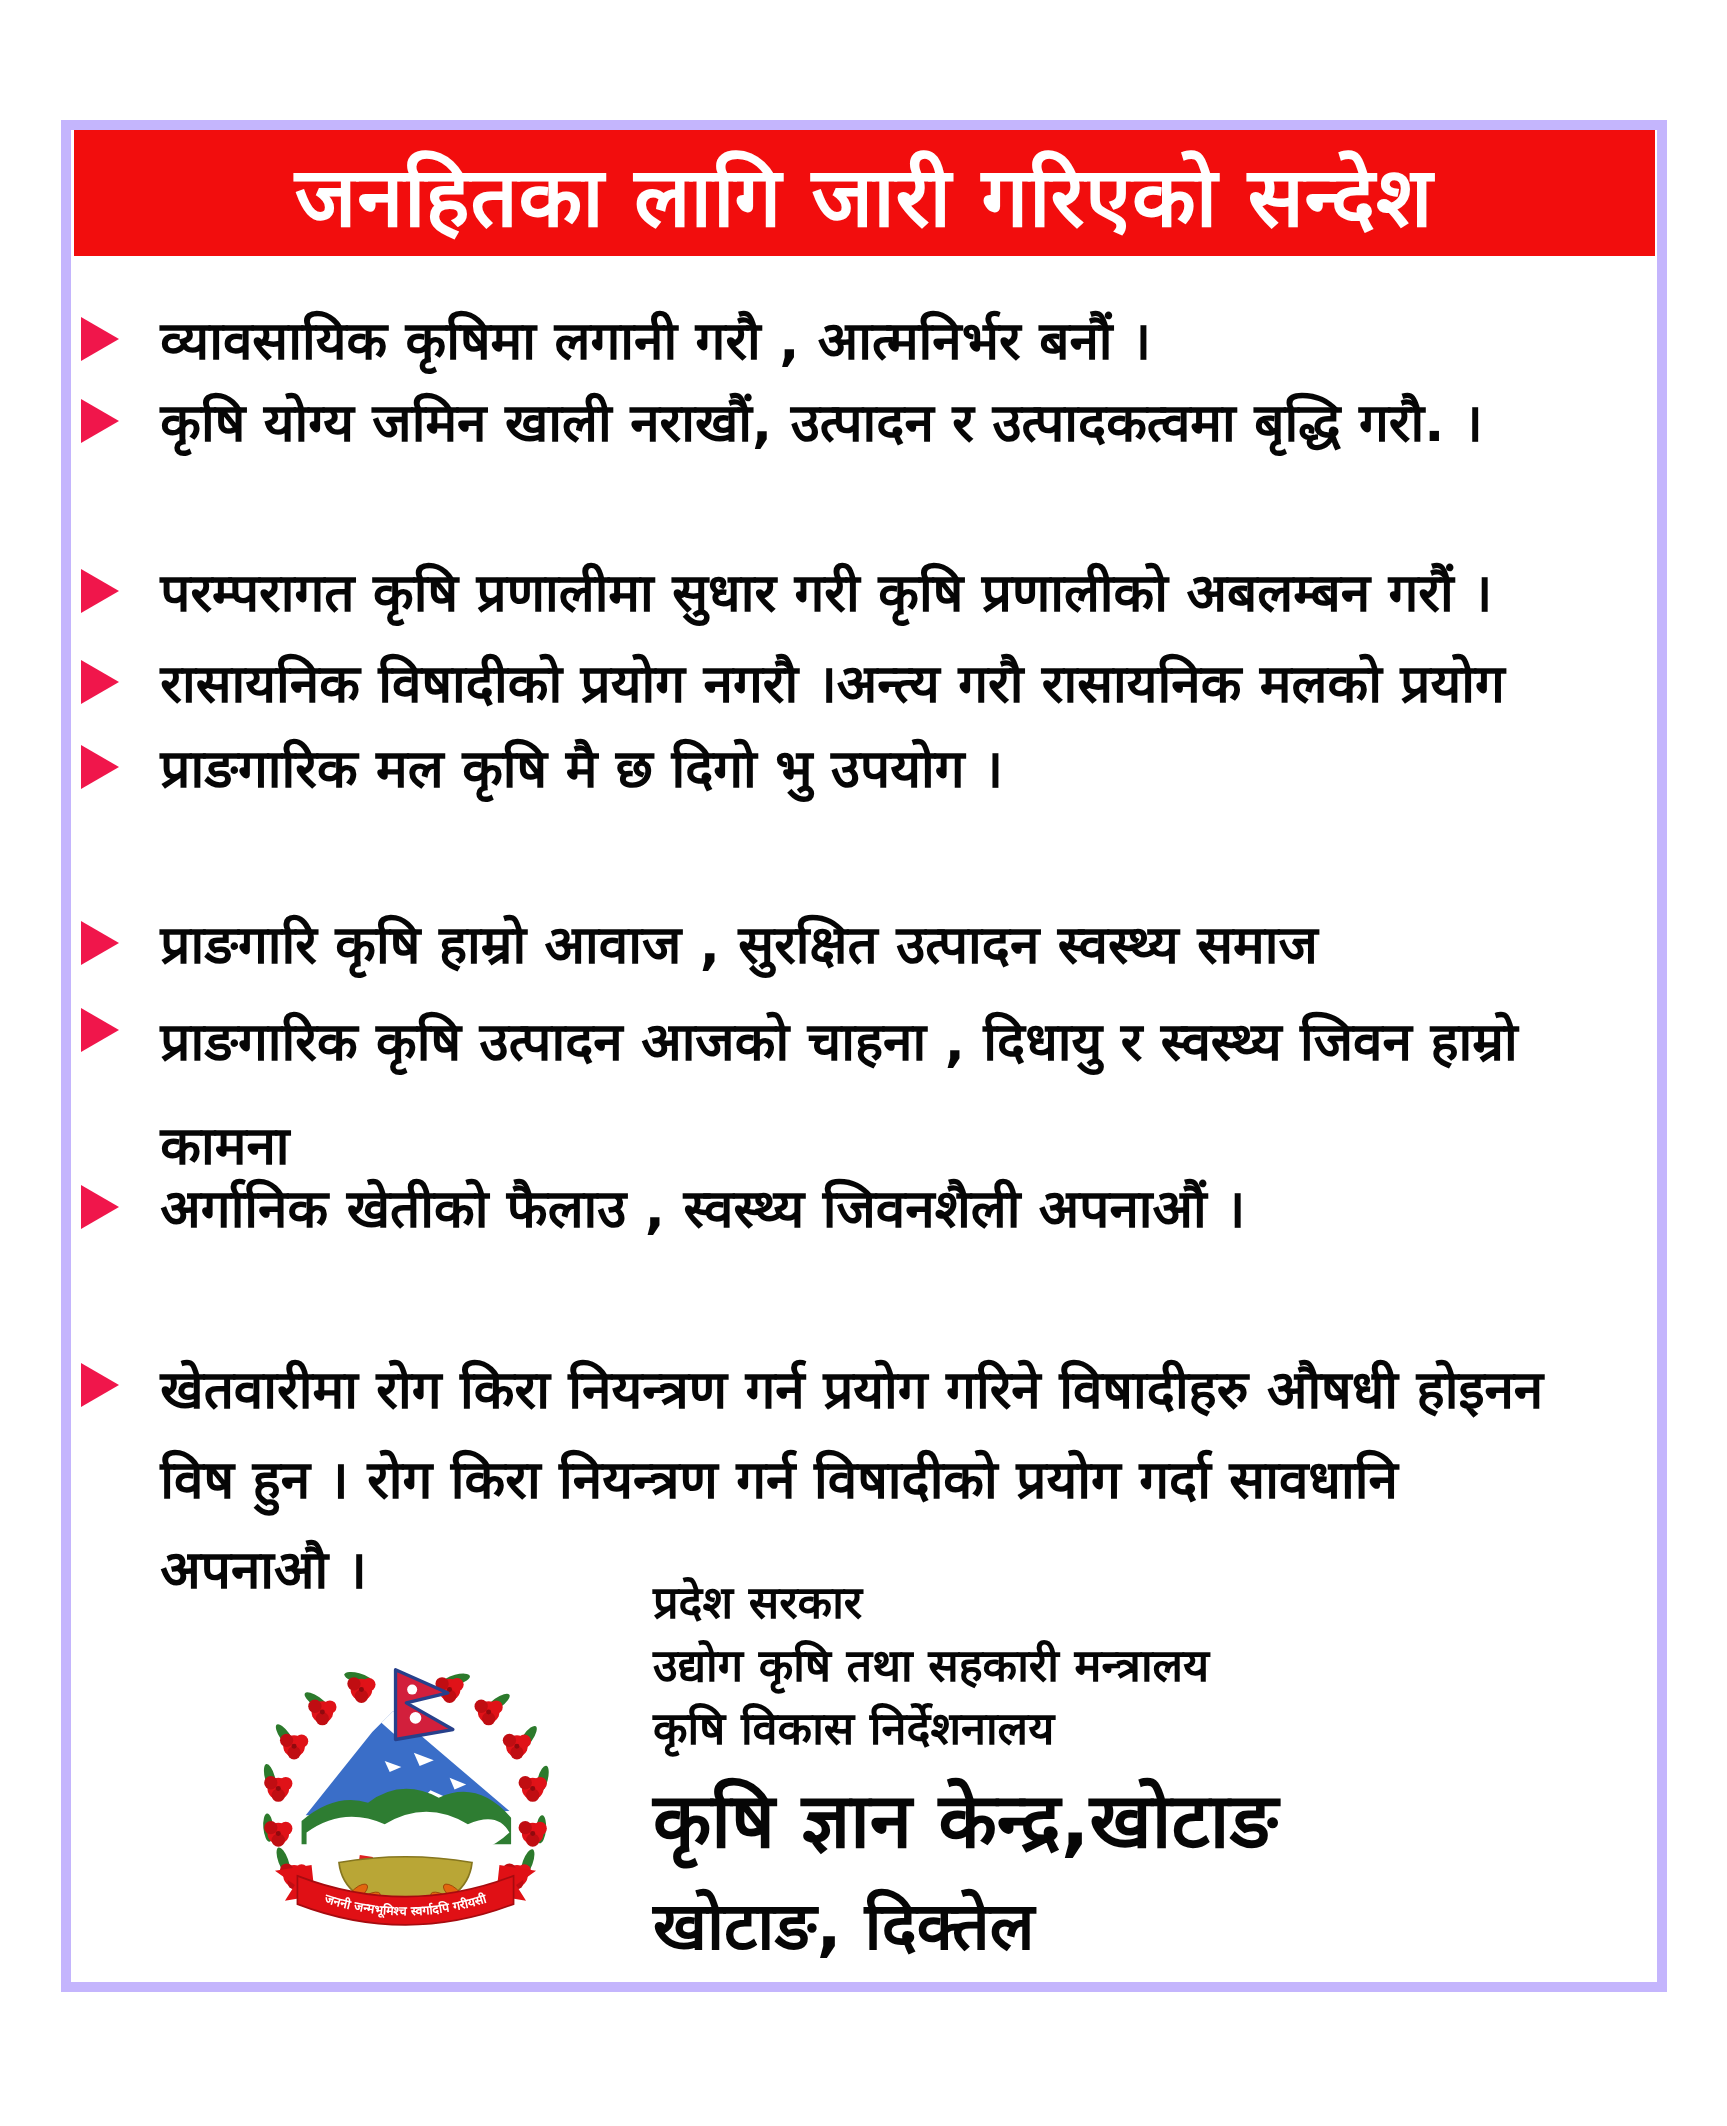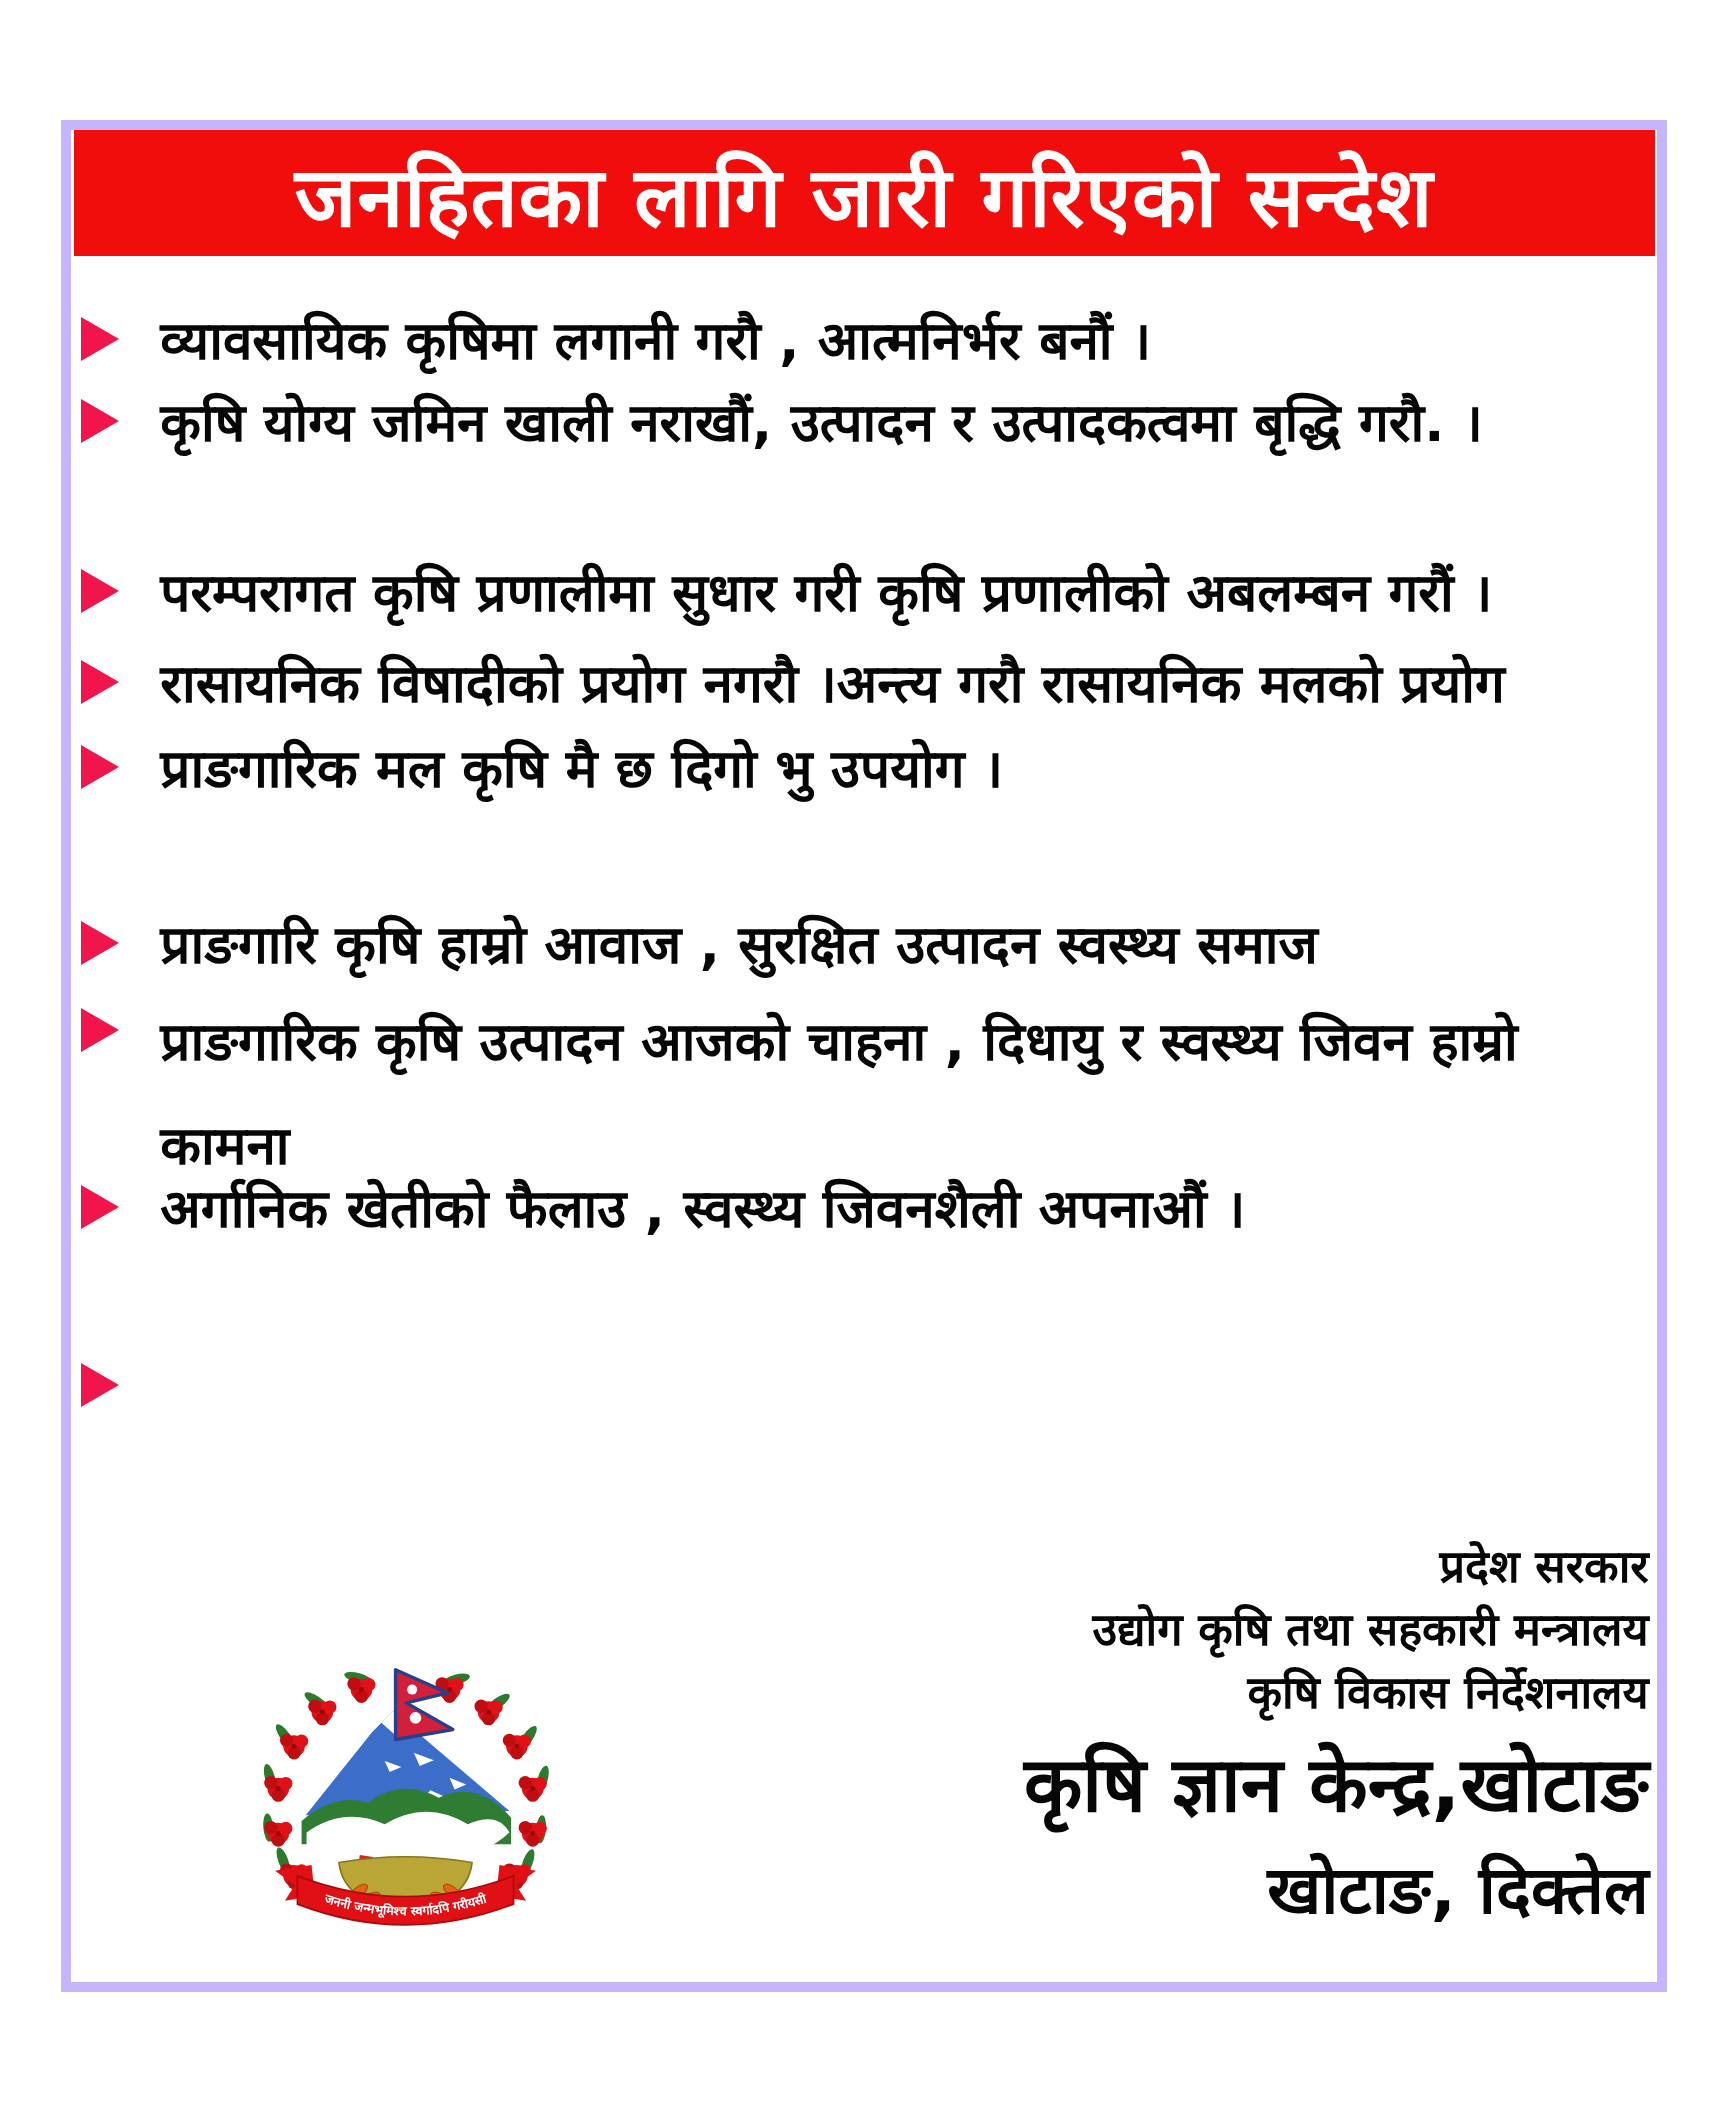--- a/index.html
+++ b/index.html
@@ -29,21 +29,21 @@
     width:0;height:0;flex:0 0 auto;margin-top:18.3px;margin-right:18.3px;
     border-top:22.4px solid transparent;border-bottom:22.4px solid transparent;
     border-left:38px solid #f0164b;
   }
   .bullet-text{
     font-size:53px;font-weight:bold;line-height:83px;white-space:nowrap;
   }
   .bullet-text.lh-xtall{line-height:104px;}
   .bullet-text.lh-tall{line-height:90px;}
   .footer-block{
-    position:absolute;left:582px;right:8.3px;top:1405px;text-align:right;
+    position:absolute;left:582px;right:8.3px;top:1441px;text-align:left;
   }
   .gov-line{font-size:45px;font-weight:bold;line-height:63px;white-space:nowrap;}
   .org-name{font-size:76px;font-weight:bold;line-height:98px;margin-top:12px;white-space:nowrap;}
   .org-address{font-size:66px;font-weight:bold;line-height:83px;margin-top:15px;white-space:nowrap;}
   .emblem-wrap{position:absolute;left:189px;top:1523px;width:291px;height:316px;}
 </style>
 </head>
 <body>
 
 <div class="frame">
@@ -104,20 +104,25 @@
 
   <div class="bullet-row" style="top:1037px">
     <span class="tri"></span>
     <div class="bullet-text">
         <div>अर्गानिक खेतीको फैलाउ , स्वस्थ्य जिवनशैली अपनाऔं ।</div>
       </div>
   </div>
 
   <div class="bullet-row" style="top:1215px">
     <span class="tri"></span>
+    <div class="bullet-text lh-tall">
+      <div>खेतवारीमा रोग किरा नियन्त्रण गर्न प्रयोग गरिने विषादीहरु औषधी होइनन</div>
+      <div>विष हुन । रोग किरा नियन्त्रण गर्न विषादीको प्रयोग गर्दा सावधानि</div>
+      <div>अपनाऔ ।</div>
+    </div>
   </div>
 
   <div class="footer-block">
     <div class="gov-line">प्रदेश सरकार</div>
     <div class="gov-line">उद्योग कृषि तथा सहकारी मन्त्रालय</div>
     <div class="gov-line">कृषि विकास निर्देशनालय</div>
     <div class="org-name">कृषि ज्ञान केन्द्र,खोटाङ</div>
     <div class="org-address">खोटाङ, दिक्तेल</div>
   </div>
 

